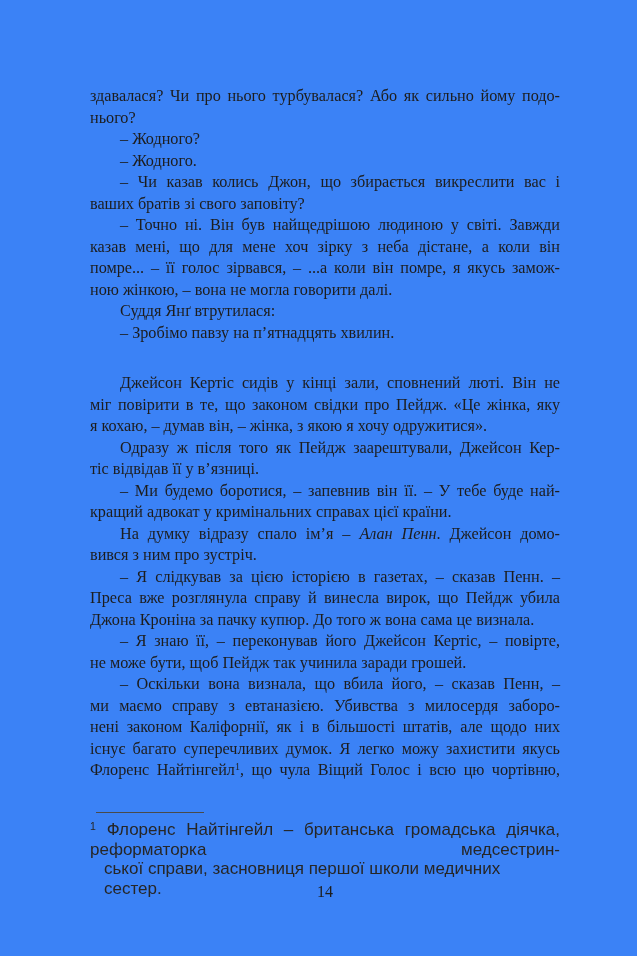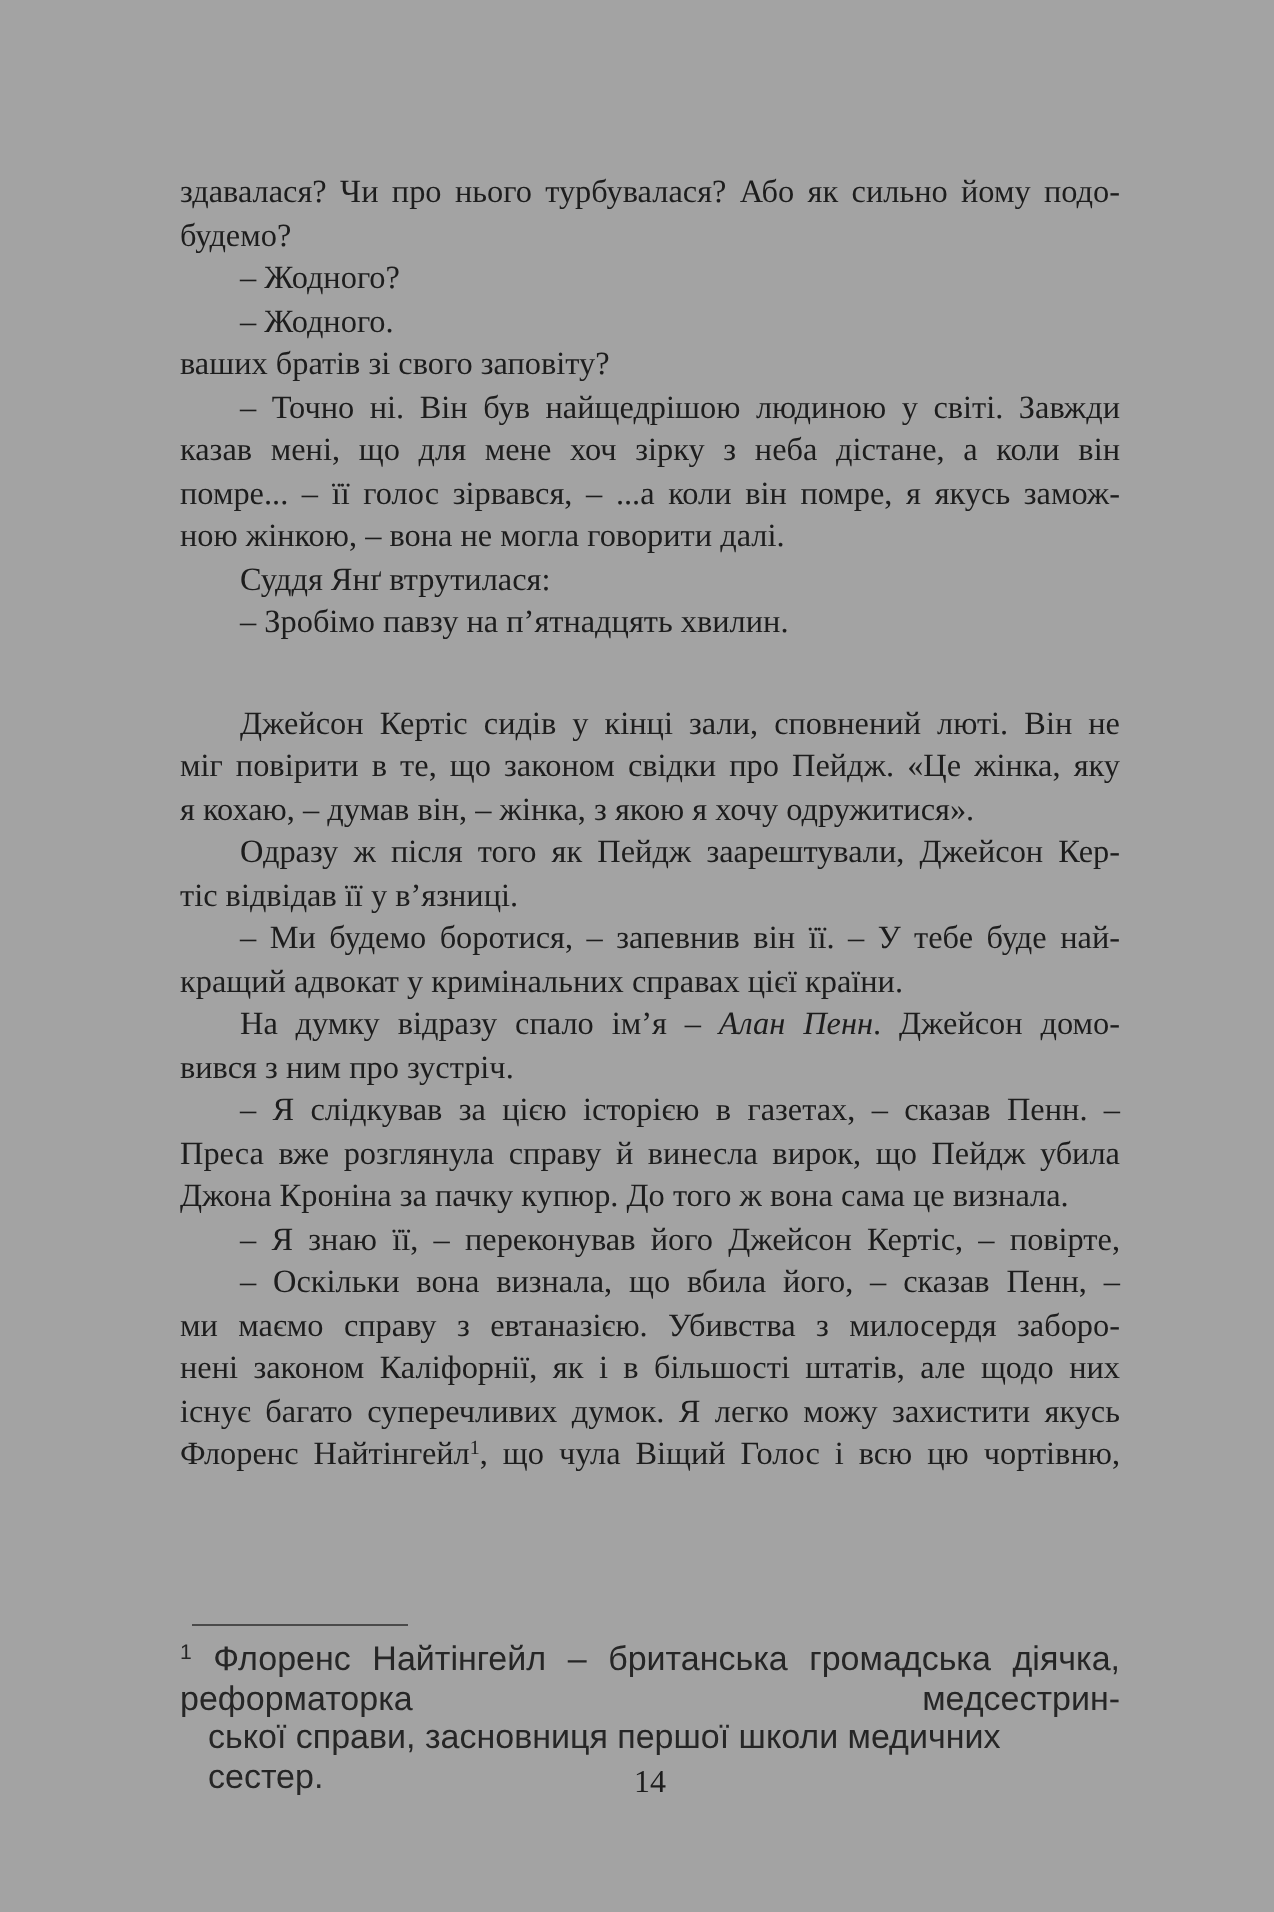--- a/index.html
+++ b/index.html
@@ -4,21 +4,21 @@
 <style>
   html, body { margin:0; padding:0; }
   body {
     width:637px; height:956px;
     background:#ffffff;
     font-family:"Liberation Serif", serif;
     color:#1d1d1d;
     position:relative;
     overflow:hidden;
   }
-  .book-page { position:absolute; inset:0; background:#a3a3a3; }
+  .book-page { position:absolute; inset:0; background:#3b82f6; }
 
   .text-block {
     position:absolute; left:90px; top:86px; width:470px;
     font-size:16.2px; line-height:21.5px;
     color:#1d1d1d;
   }
   .para { margin:0; }
   .para.space-before { margin-top:29px; }
   .line { text-align:left; }
   .line.just { text-align:justify; text-align-last:justify; }
@@ -47,29 +47,30 @@
   }
 </style>
 </head>
 <body>
 
 <div class="book-page">
 
   <div class="text-block">
       <div class="para">
         <div class="line just"><span>здавалася? Чи про нього турбувалася? Або як сильно йому подо-</span></div>
-        <div class="line"><span>будемо?</span></div>
+        <div class="line"><span>нього?</span></div>
       </div>
       <div class="para">
         <div class="line indent"><span>– Жодного?</span></div>
       </div>
       <div class="para">
         <div class="line indent"><span>– Жодного.</span></div>
       </div>
       <div class="para">
+        <div class="line just indent"><span>– Чи казав колись Джон, що збирається викреслити вас і</span></div>
         <div class="line"><span>ваших братів зі свого заповіту?</span></div>
       </div>
       <div class="para">
         <div class="line just indent"><span>– Точно ні. Він був найщедрішою людиною у світі. Завжди</span></div>
         <div class="line just"><span>казав мені, що для мене хоч зірку з неба дістане, а коли він</span></div>
         <div class="line just"><span>помре... – її голос зірвався, – ...а коли він помре, я якусь замож-</span></div>
         <div class="line"><span>ною жінкою, – вона не могла говорити далі.</span></div>
       </div>
       <div class="para">
         <div class="line indent"><span>Суддя Янґ втрутилася:</span></div>
@@ -94,20 +95,21 @@
         <div class="line just indent"><span>На думку відразу спало ім’я – </span><span class="ital">Алан Пенн</span><span>. Джейсон домо-</span></div>
         <div class="line"><span>вився з ним про зустріч.</span></div>
       </div>
       <div class="para">
         <div class="line just indent"><span>– Я слідкував за цією історією в газетах, – сказав Пенн. –</span></div>
         <div class="line just"><span>Преса вже розглянула справу й винесла вирок, що Пейдж убила</span></div>
         <div class="line"><span>Джона Кроніна за пачку купюр. До того ж вона сама це визнала.</span></div>
       </div>
       <div class="para">
         <div class="line just indent"><span>– Я знаю її, – переконував його Джейсон Кертіс, – повірте,</span></div>
+        <div class="line"><span>не може бути, щоб Пейдж так учинила заради грошей.</span></div>
       </div>
       <div class="para">
         <div class="line just indent"><span>– Оскільки вона визнала, що вбила його, – сказав Пенн, –</span></div>
         <div class="line just"><span>ми маємо справу з евтаназією. Убивства з милосердя заборо-</span></div>
         <div class="line just"><span>нені законом Каліфорнії, як і в більшості штатів, але щодо них</span></div>
         <div class="line just"><span>існує багато суперечливих думок. Я легко можу захистити якусь</span></div>
         <div class="line just"><span>Флоренс Найтінгейл</span><span class="sup">1</span><span>, що чула Віщий Голос і всю цю чортівню,</span></div>
       </div>
     </div>
 

